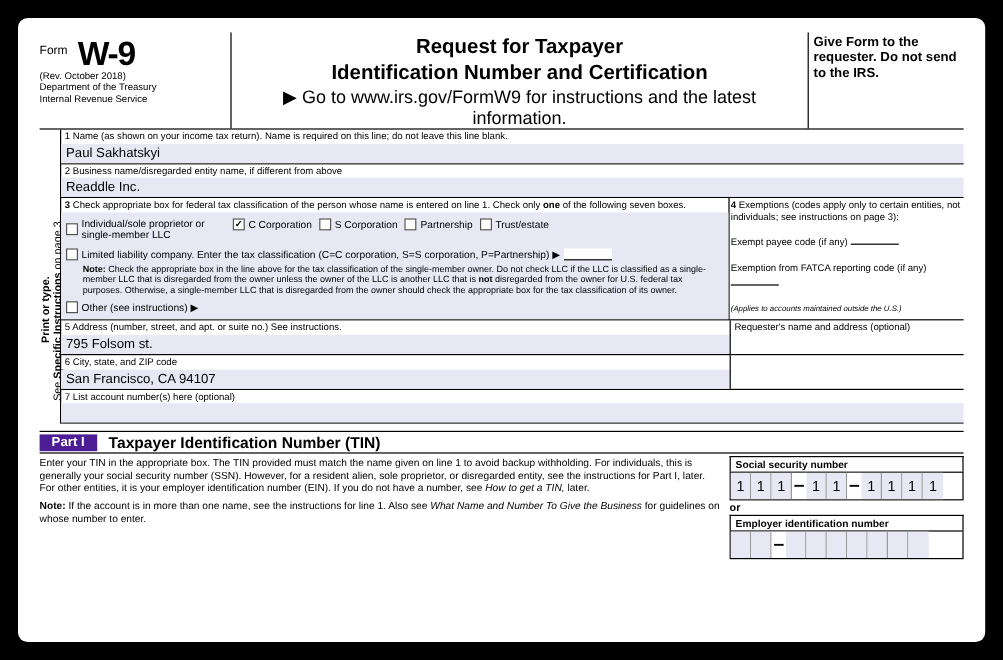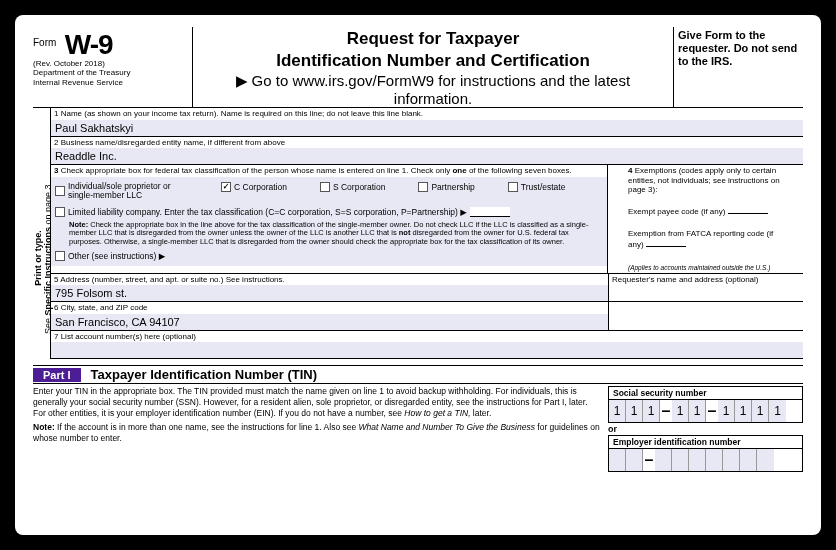--- a/index.html
+++ b/index.html
@@ -18,23 +18,23 @@
 .body{display:flex;margin-top:0}
 .rotate-col{width:18px;position:relative;border-right:1px solid #000}
 .rotate-text{transform:rotate(-90deg);transform-origin:center;position:absolute;top:140px;left:-120px;width:260px;font-size:9px;white-space:nowrap;text-align:center}
 .main-col{flex:1}
 .row{border-bottom:1px solid #000;position:relative}
 .label{font-size:8px;padding:1px 3px;line-height:1.2}
 .label .num{font-weight:bold}
 .value{background:#e8e8f5;padding:2px 4px;font-size:11px;min-height:16px}
 .row3{display:flex}
 .row3-left{flex:1;border-right:1px solid #000}
-.row3-right{width:195px;padding:1px 20px;font-size:8px;line-height:1.2}
+.row3-right{width:195px;padding:1px 1px;font-size:8px;line-height:1.2}
 .checkboxes{background:#e8e8f5;padding:2px 4px;font-size:8.5px}
-.cb-row{display:flex;gap:33px;align-items:flex-start;padding:3px 0}
+.cb-row{display:flex;gap:6px;align-items:flex-start;padding:3px 0}
 .cb{display:inline-flex;align-items:center;gap:3px}
 .cb-box{width:10px;height:10px;border:1px solid #555;background:#fff;display:inline-flex;align-items:center;justify-content:center;font-size:8px;font-weight:bold}
 .note{font-size:7.5px;line-height:1.15;padding:1px 0 2px 14px}
 .blank-line{display:inline-block;border-bottom:1px solid #000;width:40px;height:10px;background:#fff;vertical-align:bottom}
 .exempt-line{border-bottom:1px solid #000;display:inline-block;width:40px;height:9px}
 .row5{display:flex}
 .row5-left{flex:1}
 .row5-right{width:195px;border-left:1px solid #000;padding:1px 3px;font-size:8px}
 .part1{margin-top:6px;border-top:1.5px solid #000;border-bottom:1px solid #000}
 .part1-hdr{display:flex;align-items:center;padding:1px 0}

